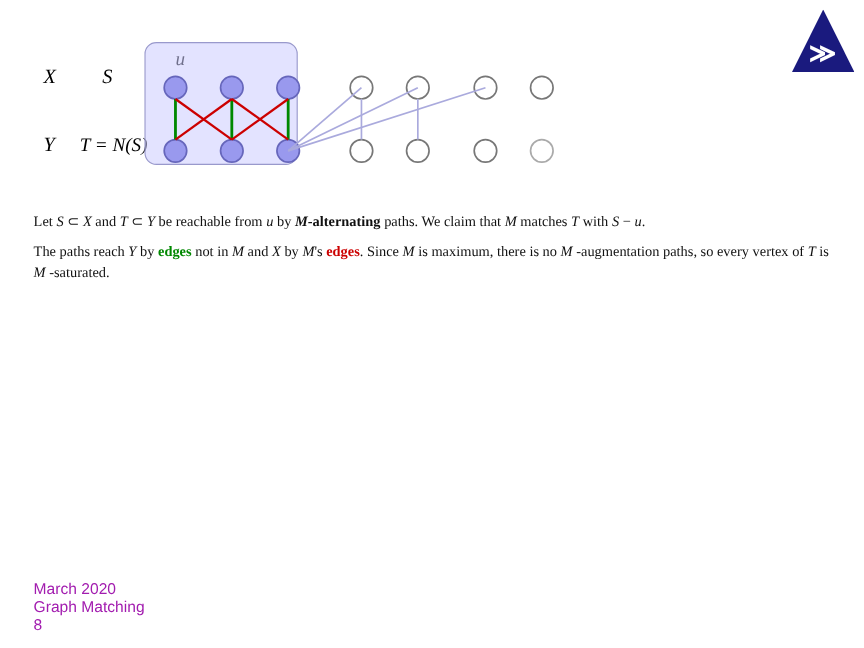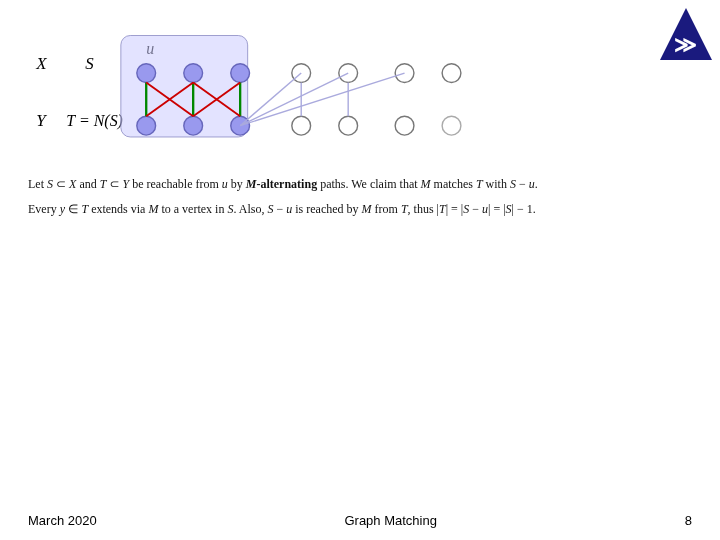--- a/index.html
+++ b/index.html
@@ -68,22 +68,23 @@
     
     .footer {
       position: absolute;
       bottom: 12px;
       left: 0;
       right: 0;
       display: flex;
       justify-content: space-between;
       padding: 0 28px;
       font-size: 13px;
-      color: #000000;
+      color: #a21caf;
       font-family: Arial, sans-serif;
+      flex-direction: column;
     }
 
     svg text {
       font-family: 'Times New Roman', Times, serif;
     }
   </style>
 </head>
 <body>
 
 <div class="logo">
@@ -141,21 +142,21 @@
 
   <line x1="310" y1="72" x2="310" y2="108" stroke="#aaaadd" stroke-width="1.5"></line>
   <line x1="360" y1="72" x2="360" y2="108" stroke="#aaaadd" stroke-width="1.5"></line>
 </svg>
 
 <div class="content">
   <p>
     Let <em>S</em> ⊂ <em>X</em> and <em>T</em> ⊂ <em>Y</em> be reachable from <em>u</em> by <span class="bold-italic">M</span><span style="font-weight:bold">-alternating</span> paths. We claim that <em>M</em> matches <em>T</em> with <em>S</em> − <em>u</em>.
   </p>
   <p>
-    Every <em>y</em> ∈ <em>T</em> extends via <em>M</em> to a vertex in <em>S</em>. Also, <em>S</em> − <em>u</em> is reached by <em>M</em> from <em>T</em>, thus |<em>T</em>| = |<em>S</em> − <em>u</em>| = |<em>S</em>| − 1.
+    The paths reach <em>Y</em> by <span class="green-bold">edges</span> not in <em>M</em> and <em>X</em> by <em>M</em>'s <span class="red-bold">edges</span>. Since <em>M</em> is maximum, there is no <em>M</em> -augmentation paths, so every vertex of <em>T</em> is <em>M</em> -saturated.
   </p>
 </div>
 
 <div class="footer">
   <span>March 2020</span>
   <span>Graph Matching</span>
   <span>8</span>
 </div>
 
 </body></html>

